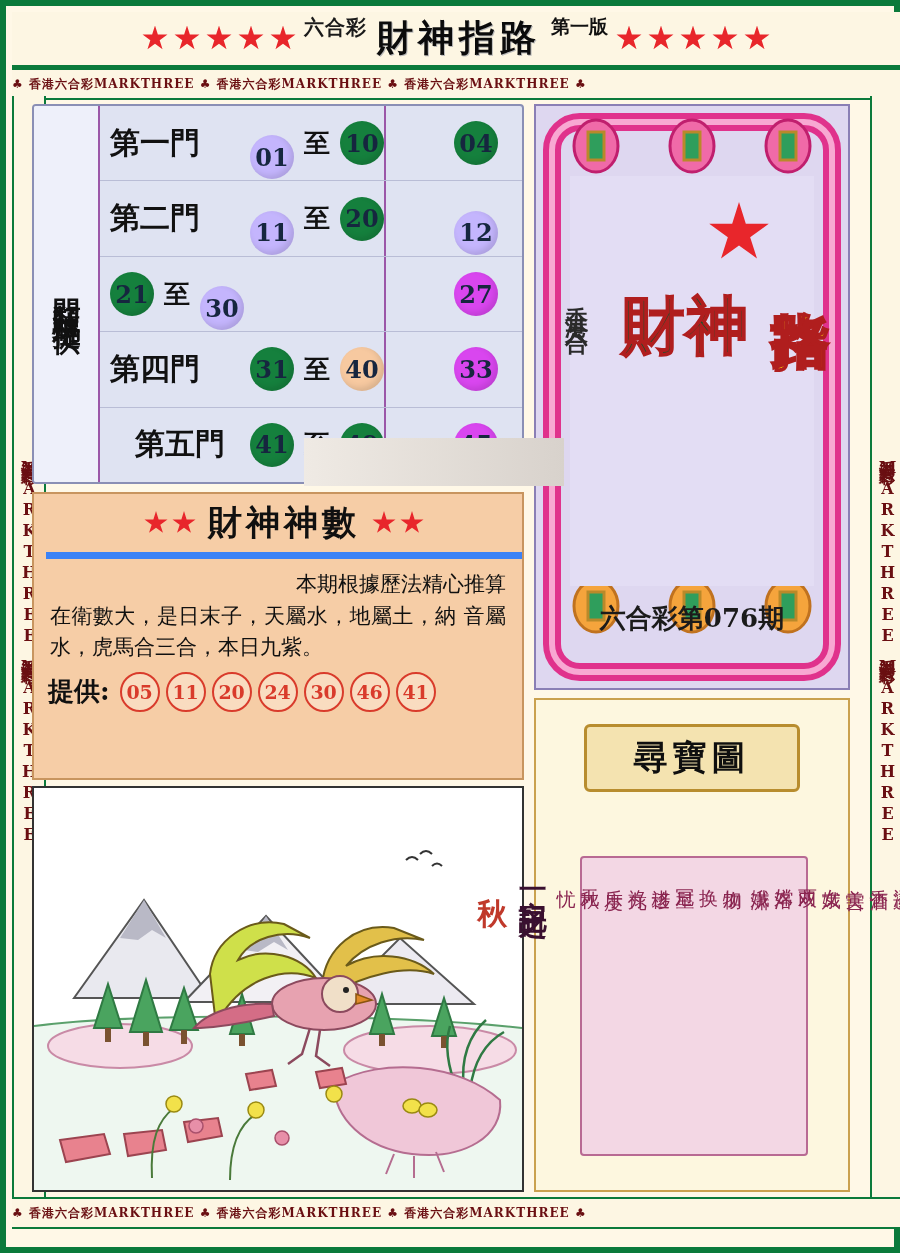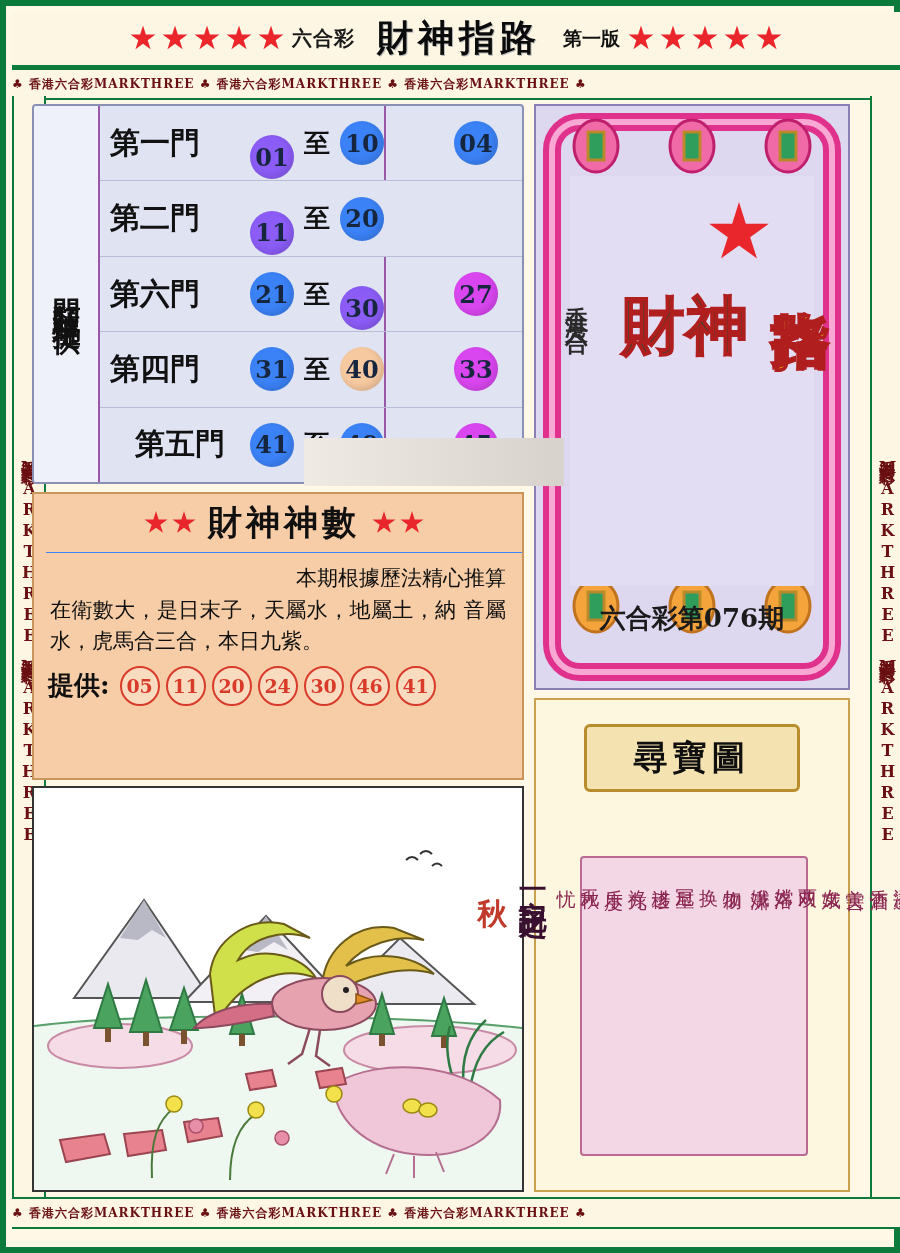--- a/index.html
+++ b/index.html
@@ -22,21 +22,21 @@
     border-bottom:3px solid #0b7a3b;
     display:flex;align-items:center;justify-content:center;
     box-sizing:border-box;
   }
   .stars{display:flex;gap:6px;align-items:center;}
   .star{
     width:26px;height:26px;display:inline-block;
     background:#e8262b;
     clip-path:polygon(50% 0%,61% 35%,98% 35%,68% 57%,79% 91%,50% 70%,21% 91%,32% 57%,2% 35%,39% 35%);
   }
-  .title-mid{display:flex;align-items:center;gap:22px;margin:0 8px;}
+  .title-mid{display:flex;align-items:flex-start;gap:10px;margin:0 8px;}
   .t-small{font-family:"DejaVu Serif","Liberation Serif",serif;font-size:20px;color:#1a1a1a;font-weight:bold;letter-spacing:1px;}
   .t-main{
     font-family:"DejaVu Serif","Liberation Serif",serif;
     font-size:36px;font-weight:bold;color:#0b0b0b;letter-spacing:5px;
     text-shadow:1px 1px 0 #bbb;
   }
   .t-edition{font-family:"DejaVu Serif","Liberation Serif",serif;font-size:19px;color:#111;font-weight:bold;}
 
   
   .strip{
@@ -100,22 +100,22 @@
     font-family:"DejaVu Serif","Liberation Serif",serif;
     font-size:30px;font-weight:bold;color:#111;width:140px;
   }
   .ball{
     width:44px;height:44px;border-radius:50%;
     display:flex;align-items:center;justify-content:center;
     font-family:"DejaVu Serif","Liberation Serif",serif;
     font-size:24px;font-weight:bold;color:#16263f;
     box-shadow:inset -3px -3px 6px rgba(0,0,0,.12);
   }
-  .b-blue{background:#3b82f6;}
-  .b-red{background:#8b5cf6;margin-top:28px;}
+  .b-blue{background:#15803d;}
+  .b-red{background:#c4b5fd;margin-top:28px;}
   .b-green{background:#d946ef;}
   .b-orange{background:#f7c9a0;}
   .zhi{
     font-family:"DejaVu Serif","Liberation Serif",serif;
     font-size:26px;font-weight:bold;color:#111;margin:0 10px;
   }
   .gright{
     margin-left:auto;width:92px;
     border-left:2px solid #9b57a8;
     height:100%;
@@ -123,21 +123,21 @@
   }
 
   .panel-shen{
     position:absolute;left:2px;top:394px;width:492px;height:288px;
     background:#f6cda6;
     border:2px solid #c8955f;
     box-sizing:border-box;
   }
   .shen-head{
     height:58px;display:flex;align-items:center;justify-content:center;gap:12px;
-    border-bottom:1px solid #3b82f6;
+    border-bottom:7px solid #3b82f6;
     margin-left:12px;
   }
   .shen-title{
     font-family:"DejaVu Serif","Liberation Serif",serif;
     font-size:34px;font-weight:bold;color:#101010;letter-spacing:4px;
   }
   .star-sm{
     width:24px;height:24px;display:inline-block;background:none;
     border:0;
     clip-path:polygon(50% 0%,61% 35%,98% 35%,68% 57%,79% 91%,50% 70%,21% 91%,32% 57%,2% 35%,39% 35%);
@@ -311,24 +311,26 @@
           <span class="gright">
             <span class="ball b-blue">04</span>
           </span>
         </div>
 
         <div class="grow">
           <span class="gname">第二門</span>
           <span class="ball b-red">11</span>
           <span class="zhi">至</span>
           <span class="ball b-blue">20</span>
+          <span class="gright">
+            <span class="ball b-red">12</span>
+          </span>
         </div>
 
         <div class="grow">
-          <span class="gname">第六門</span>
           <span class="ball b-blue">21</span>
           <span class="zhi">至</span>
           <span class="ball b-red">30</span>
           <span class="gright">
             <span class="ball b-green">27</span>
           </span>
         </div>
 
         <div class="grow">
           <span class="gname">第四門</span>

